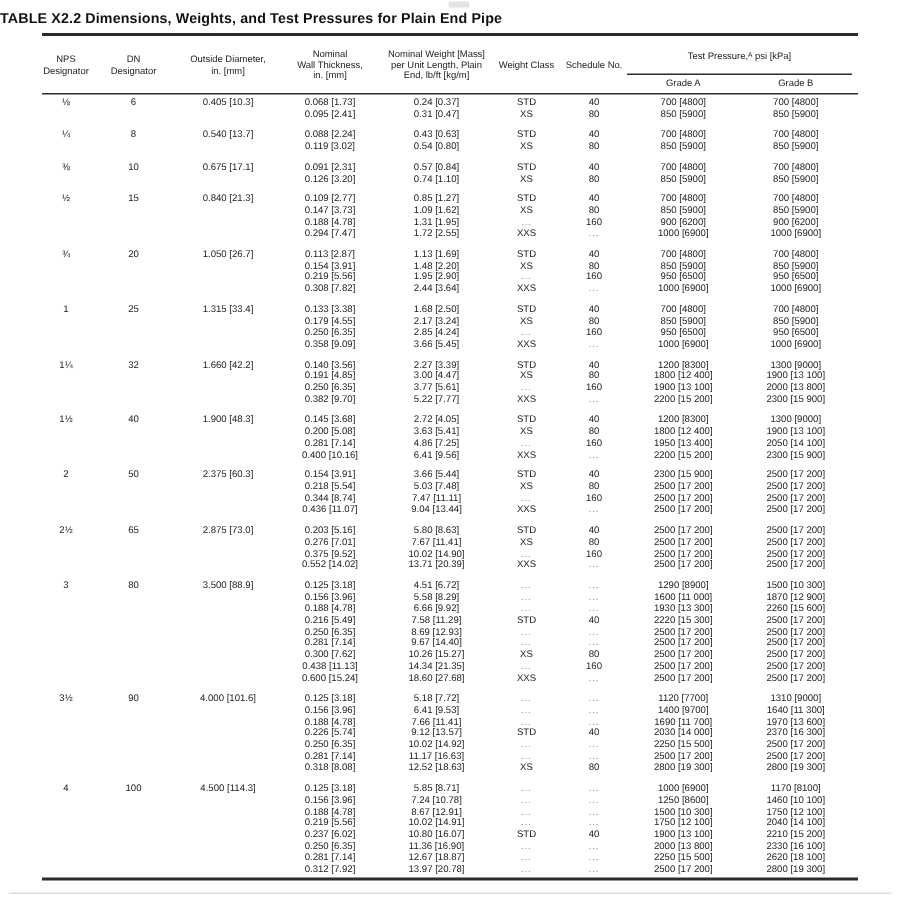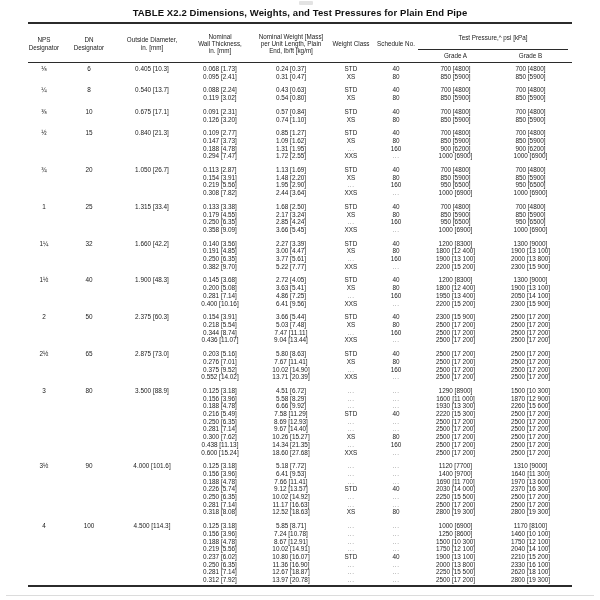--- a/index.html
+++ b/index.html
@@ -2,21 +2,21 @@
 <html><head>
 <meta charset="utf-8">
 <style>
   html,body{margin:0;padding:0;background:#fff;}
   .page{
     position:relative;width:600px;height:600px;background:#ffffff;overflow:hidden;
     font-family:"Liberation Sans", sans-serif;color:#1b1b1b;
   }
   .artifact{position:absolute;left:299px;top:1px;width:14px;height:4px;background:#e3e3e3;border-radius:1px;}
   .title{
-    position:absolute;left:0;top:7px;width:600px;text-align:center;
+    position:absolute;left:0;top:7px;width:600px;text-align:left;
     font-size:9.5px;font-weight:bold;letter-spacing:0.1px;color:#111;
   }
   .rule{position:absolute;background:#2b2b2b;}
   .rule.title-rule{left:28px;top:22px;width:544px;height:2px;}
   .rule.head-rule{left:28px;top:62px;width:544px;height:1px;}
   .rule.bottom-rule{left:28px;top:585px;width:544px;height:1.6px;}
   .rule.page-foot{left:6px;top:595px;width:588px;height:1px;background:#dcdcdc;}
   .thead{
     position:absolute;left:28px;top:25px;width:544px;height:37px;
     display:grid;grid-template-columns:32px 58px 68px 68px 74px 46px 44px 150px;

